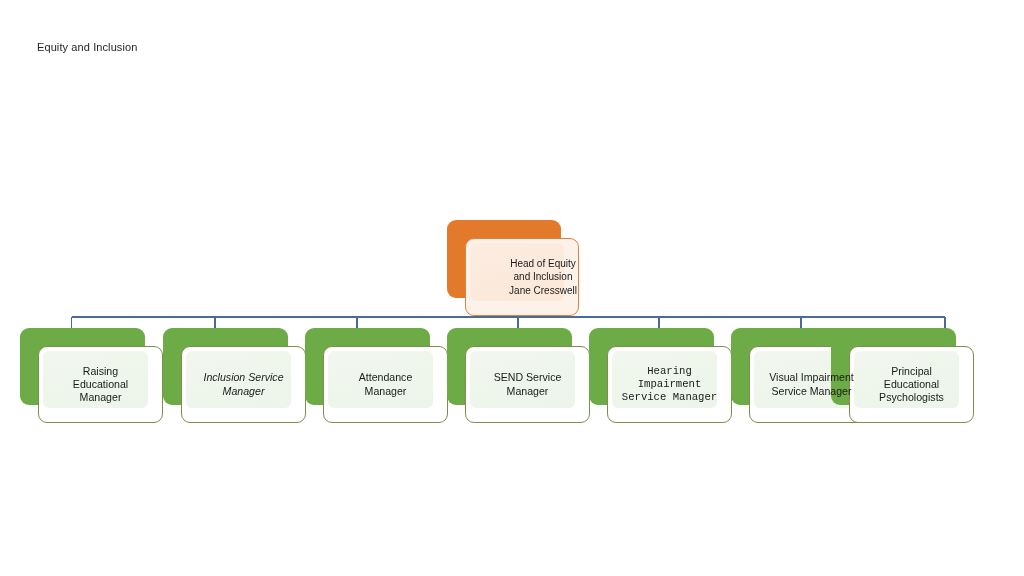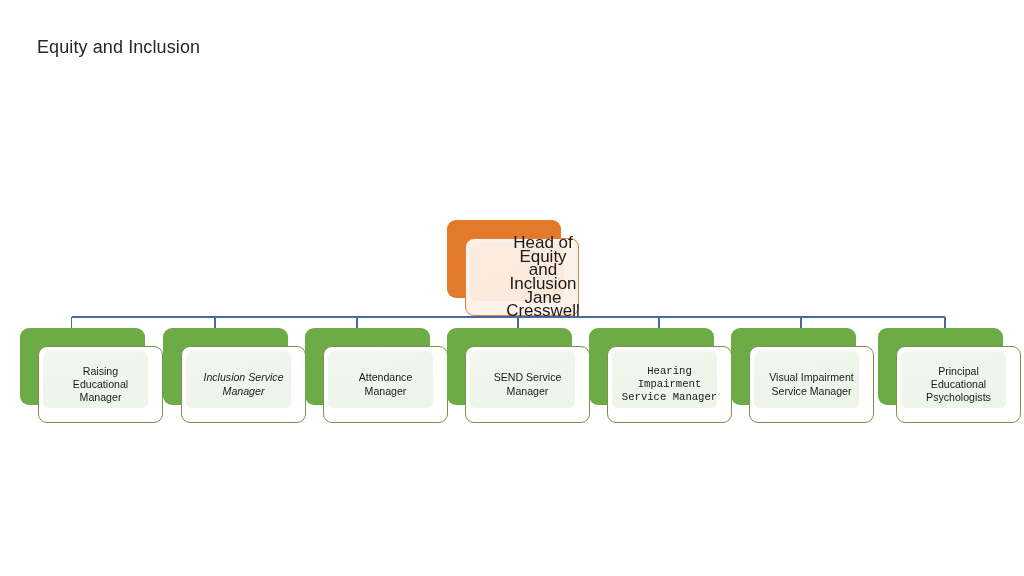--- a/index.html
+++ b/index.html
@@ -14,21 +14,21 @@
     overflow: hidden;
     font-family: "Liberation Sans", sans-serif;
     -webkit-font-smoothing: antialiased;
   }
 
   
   #slide-title {
     position: absolute;
     left: 37px;
     top: 36px;
-    font-size: 18px;
+    font-size: 11px;
     line-height: 23px;
     color: #262626;
     letter-spacing: 0.1px;
     white-space: nowrap;
   }
 
   
   #connectors {
     position: absolute;
     left: 0;
@@ -85,21 +85,21 @@
     width: 114px;
     height: 78px;
     background: #fdf2ea;
     border: 1px solid #e0813d;
   }
   #node-root .card .inner-sheen {
     background: linear-gradient(160deg, #fcece0 0%, #fbe8d9 60%, #fbe6d5 100%);
     opacity: .85;
   }
   #node-root .label {
-    font-size: 17px;
+    font-size: 10px;
     line-height: 13.6px;
     margin-left: 42px;
   }
 
   
   .node-child { top: 328px; width: 143px; height: 95px; }
   .node-child .backing {
     width: 125px;
     height: 77px;
     background: #6cab45;
@@ -201,21 +201,21 @@
 
 <div class="node node-child" style="left:731px;">
   <div class="backing"></div>
   <div class="card">
     <div class="inner-sheen"></div>
     <div class="label">Visual Impairment
 Service Manager</div>
   </div>
 </div>
 
-<div class="node node-child" style="left:878px;">
+<div class="node node-child" style="left:831px;">
   <div class="backing"></div>
   <div class="card">
     <div class="inner-sheen"></div>
     <div class="label">Principal
 Educational
 Psychologists</div>
   </div>
 </div>
 
 </body></html>

